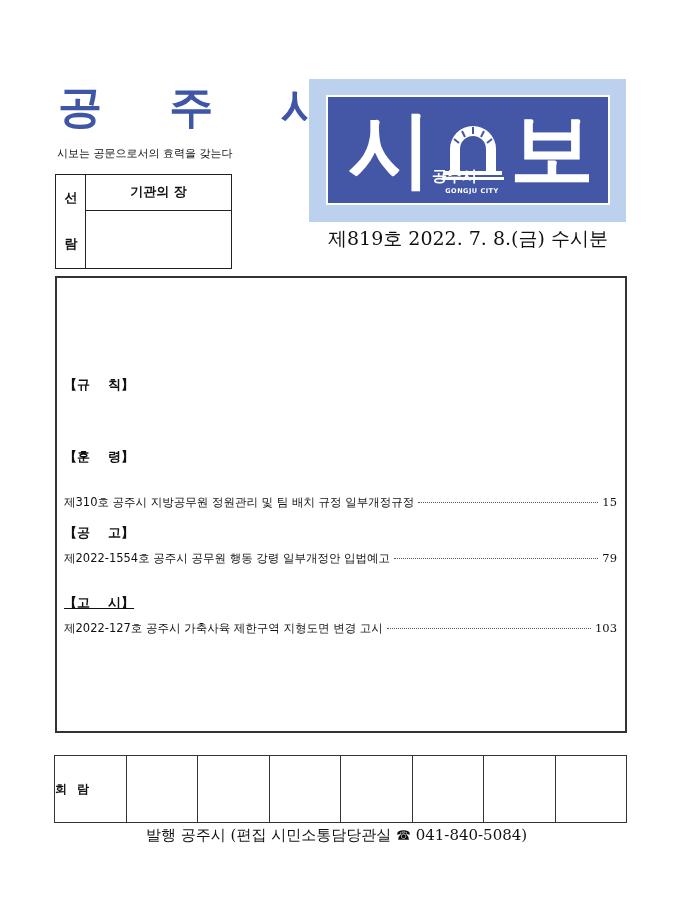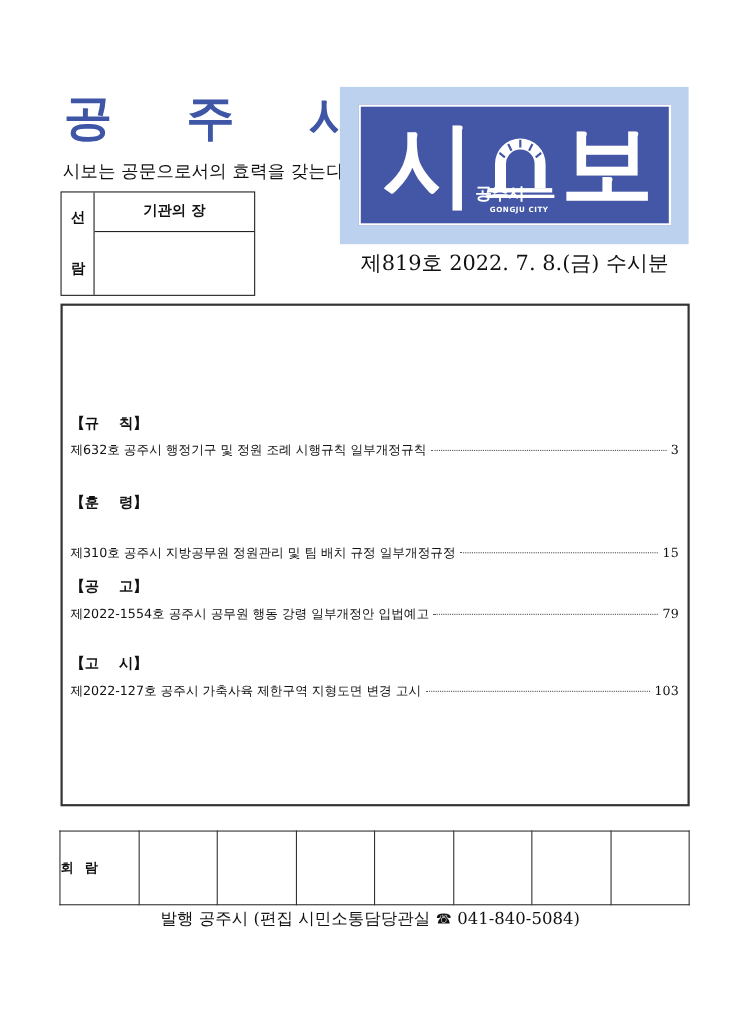--- a/index.html
+++ b/index.html
@@ -1,19 +1,19 @@
 <!DOCTYPE html>
 <html><head>
 <meta charset="utf-8">
 <style>
   html, body { margin:0; padding:0; background:#ffffff; }
   body { width:679px; height:920px; position:relative; overflow:hidden; font-family:"DejaVu Sans", sans-serif; color:#111; }
   .abs { position:absolute; }
   .city-title { left:58px; top:78px; font-size:44px; font-weight:bold; color:#3f56a6; letter-spacing:26px; font-family:"DejaVu Sans", sans-serif; white-space:nowrap; }
-  .subtitle { left:57px; top:146px; font-size:16px; color:#111; white-space:nowrap; }
+  .subtitle { left:57px; top:146px; font-size:11px; color:#111; white-space:nowrap; }
   .review-table { left:55px; top:174px; width:177px; height:95px; border:1.5px solid #222; box-sizing:border-box; }
   .review-side { position:absolute; left:0; top:0; width:30px; height:100%; border-right:1.5px solid #222; box-sizing:border-box; }
   .review-side span { position:absolute; left:0; width:30px; text-align:center; font-size:13px; font-weight:bold; }
   .review-head { position:absolute; left:30px; top:0; right:0; height:36px; border-bottom:1.5px solid #222; box-sizing:border-box; text-align:center; line-height:34px; font-size:13px; font-weight:bold; }
   .logo-frame { left:309px; top:79px; width:317px; height:143px; background:#bcd1ee; }
   .logo-inner { position:absolute; left:17px; top:16px; width:284px; height:110px; background:#4457a6; border:2px solid #fff; box-sizing:border-box; }
   .logo-si { position:absolute; left:20px; top:2px; font-size:84px; color:#fff; font-weight:bold; line-height:100px; }
   .logo-bo { position:absolute; right:14px; top:2px; font-size:84px; color:#fff; font-weight:bold; line-height:100px; }
   .logo-emblem { position:absolute; left:112px; top:12px; width:66px; height:86px; }
   .logo-city { position:absolute; left:104px; top:52px; width:80px; text-align:left; color:#fff; font-size:15px; font-weight:bold; }
@@ -57,41 +57,36 @@
     <div class="logo-city" style="top:70px;">공주시</div>
     <div class="logo-en" style="top:90px;">GONGJU CITY</div>
     <div class="logo-bo">보</div>
   </div>
 </div>
 
 <div class="abs issue-line">제819호 2022. 7. 8.(금) 수시분</div>
 
 <div class="abs toc-box">
   <div class="section-head" style="top:98px;">【규    칙】</div>
-  <div class="toc-row" style="top:124px;">
-    <span class="toc-title">제632호 공주시 행정기구 및 정원 조례 시행규칙 일부개정규칙</span>
-    <span class="toc-dots"></span>
-    <span class="toc-page">3</span>
-  </div>
 
   <div class="section-head" style="top:170px;">【훈    령】</div>
   <div class="toc-row" style="top:197px;margin-top:20px;">
     <span class="toc-title">제310호 공주시 지방공무원 정원관리 및 팀 배치 규정 일부개정규정</span>
     <span class="toc-dots"></span>
     <span class="toc-page">15</span>
   </div>
 
   <div class="section-head" style="top:246px;">【공    고】</div>
   <div class="toc-row" style="top:273px;">
     <span class="toc-title">제2022-1554호 공주시 공무원 행동 강령 일부개정안 입법예고</span>
     <span class="toc-dots"></span>
     <span class="toc-page">79</span>
   </div>
 
-  <div class="section-head" style="top:316px;">【고    시】</div>
+  <div class="section-head" style="top:316px;text-decoration:underline;">【고    시】</div>
   <div class="toc-row" style="top:343px;">
     <span class="toc-title">제2022-127호 공주시 가축사육 제한구역 지형도면 변경 고시</span>
     <span class="toc-dots"></span>
     <span class="toc-page">103</span>
   </div>
 </div>
 
 <table class="abs circ-table">
   <tbody>
       <tr>

